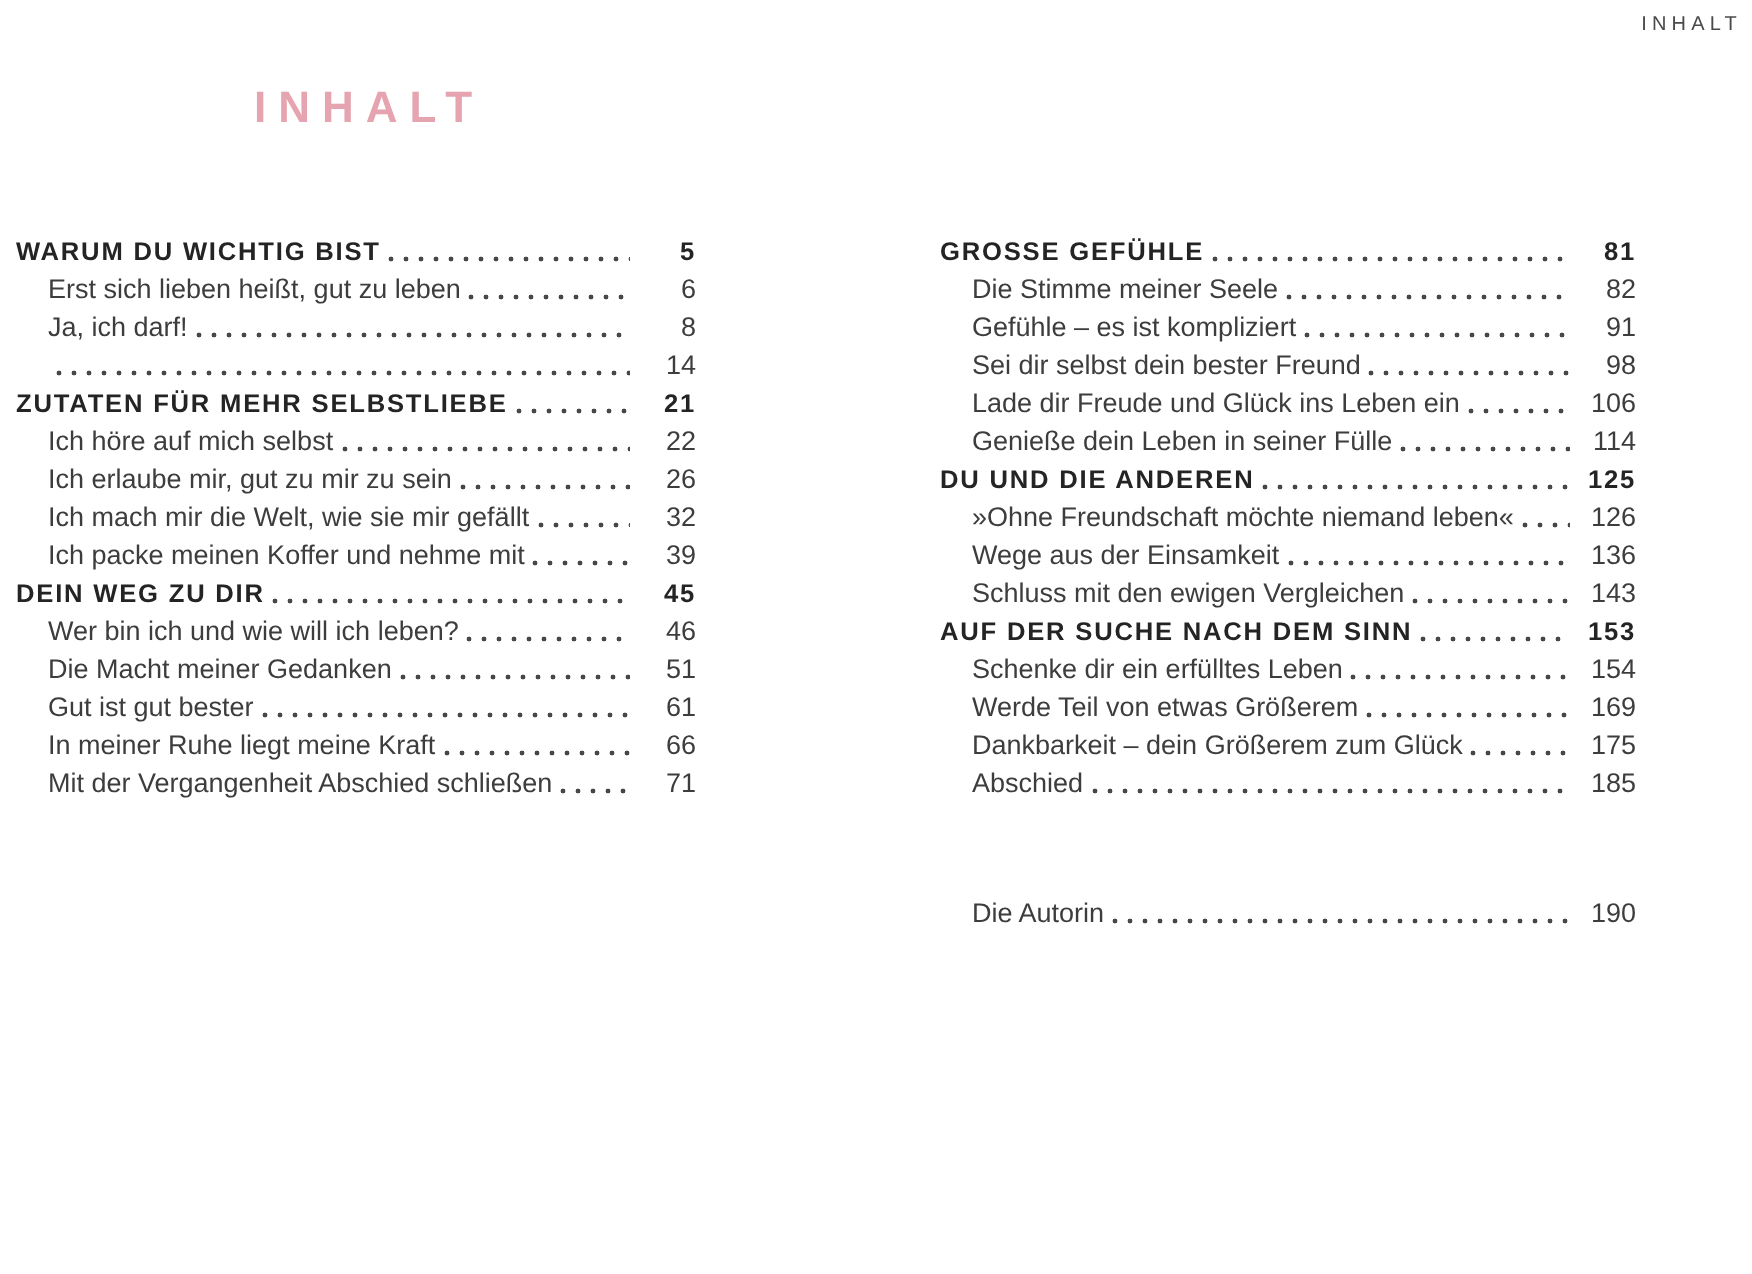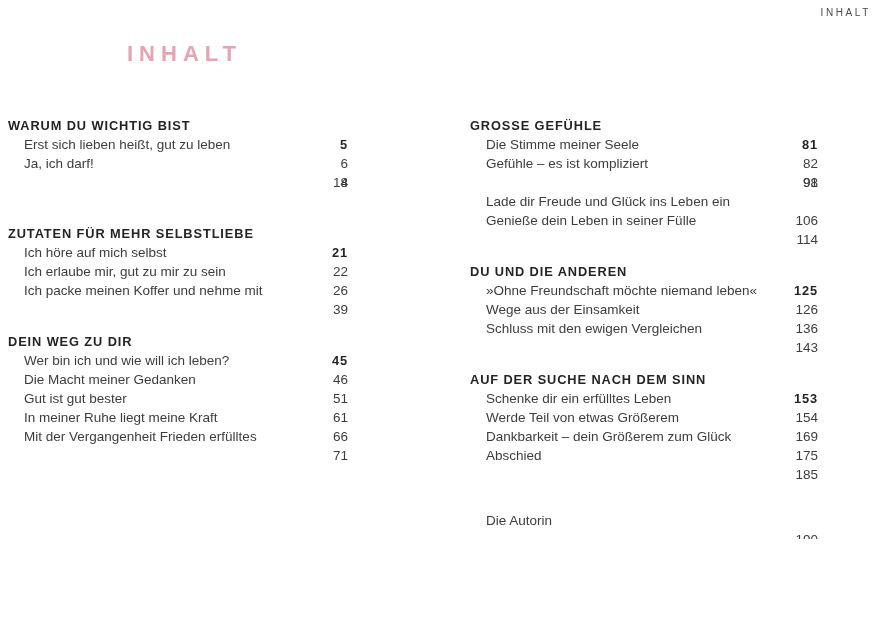--- a/index.html
+++ b/index.html
@@ -34,32 +34,31 @@
     letter-spacing: 6px;
   }
   .toc-col {
     position: absolute;
     top: 116px;
   }
   .toc-col.left  { left: 8px;   width: 340px; }
   .toc-col.right { left: 470px; width: 348px; }
 
   .toc-section { margin: 0; }
-  .toc-section + .toc-section { margin-top: 32px; }
+  .toc-section + .toc-section { }
   .toc-section.no-heading { margin-top: 46px; }
 
   .toc-row {
     display: flex;
     align-items: stretch;
     height: 19px;
     line-height: 19px;
     font-size: 13.5px;
     color: #3d3d3d;
     white-space: nowrap;
-    flex-direction: column;
   }
   .toc-row.item { padding-left: 16px; }
   .toc-row.heading {
     font-size: 12.8px;
     font-weight: 700;
     letter-spacing: 0.9px;
     color: #242424;
   }
   .toc-row .label { flex: 0 0 auto; }
   .toc-row .leader {
@@ -124,20 +123,25 @@
           <span class="label">Ich höre auf mich selbst</span>
           <span class="leader"></span>
           <span class="page">22</span>
         </div>
         <div class="toc-row item">
           <span class="label">Ich erlaube mir, gut zu mir zu sein</span>
           <span class="leader"></span>
           <span class="page">26</span>
         </div>
         <div class="toc-row item">
+          <span class="label">Ich mach mir die Welt, wie sie mir gefällt</span>
+          <span class="leader"></span>
+          <span class="page">32</span>
+        </div>
+        <div class="toc-row item">
           <span class="label">Ich packe meinen Koffer und nehme mit</span>
           <span class="leader"></span>
           <span class="page">39</span>
         </div>
       </div>
       <div class="toc-section">
         <div class="toc-row heading">
           <span class="label">DEIN WEG ZU DIR</span>
           <span class="leader"></span>
           <span class="page">45</span>
@@ -156,21 +160,21 @@
           <span class="label">Gut ist gut bester</span>
           <span class="leader"></span>
           <span class="page">61</span>
         </div>
         <div class="toc-row item">
           <span class="label">In meiner Ruhe liegt meine Kraft</span>
           <span class="leader"></span>
           <span class="page">66</span>
         </div>
         <div class="toc-row item">
-          <span class="label">Mit der Vergangenheit Frieden erfülltes</span>
+          <span class="label">Mit der Vergangenheit Abschied schließen</span>
           <span class="leader"></span>
           <span class="page">71</span>
         </div>
       </div>
     </div>
   <div class="toc-col right">
       <div class="toc-section">
         <div class="toc-row heading">
           <span class="label">GROSSE GEFÜHLE</span>
           <span class="leader"></span>
@@ -180,20 +184,21 @@
           <span class="label">Die Stimme meiner Seele</span>
           <span class="leader"></span>
           <span class="page">82</span>
         </div>
         <div class="toc-row item">
           <span class="label">Gefühle – es ist kompliziert</span>
           <span class="leader"></span>
           <span class="page">91</span>
         </div>
         <div class="toc-row item">
+          <span class="label">Sei dir selbst dein bester Freund</span>
           <span class="leader"></span>
           <span class="page">98</span>
         </div>
         <div class="toc-row item">
           <span class="label">Lade dir Freude und Glück ins Leben ein</span>
           <span class="leader"></span>
           <span class="page">106</span>
         </div>
         <div class="toc-row item">
           <span class="label">Genieße dein Leben in seiner Fülle</span>

